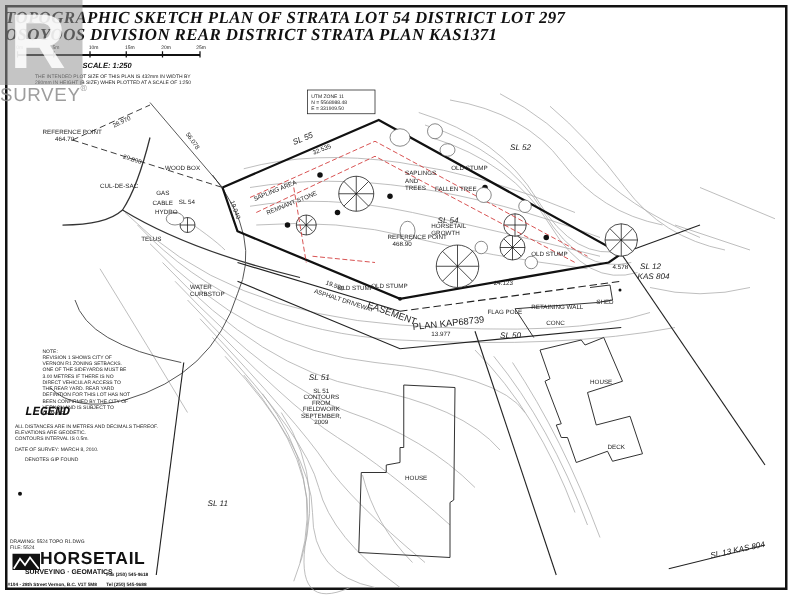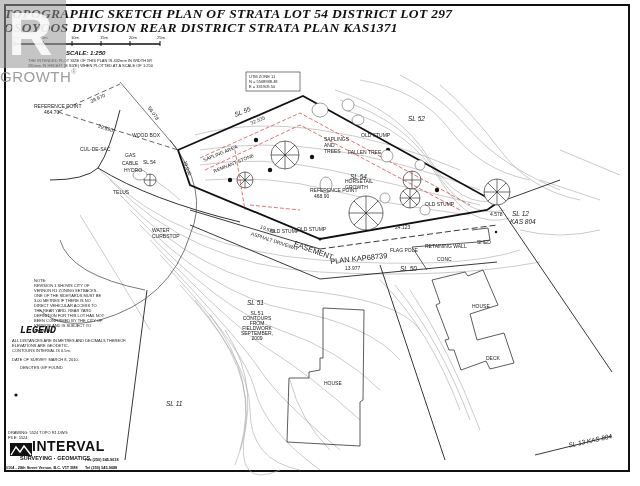--- a/index.html
+++ b/index.html
@@ -267,24 +267,24 @@
 
 <div class="legend-h">LEGEND</div>
 <div class="legend-line" style="top:338px;">ALL DISTANCES ARE IN METRES AND DECIMALS THEREOF.</div>
 <div class="legend-line" style="top:343px;">ELEVATIONS ARE GEODETIC.</div>
 <div class="legend-line" style="top:348px;">CONTOURS INTERVAL IS 0.5m.</div>
 <div class="legend-line" style="top:357px;">DATE OF SURVEY: MARCH 8, 2010.</div>
 <div class="legend-line" style="top:365px;left:20px;">DENOTES GIP FOUND</div>
 
 <div class="small" style="left:8px;top:430px;">DRAWING: 5524 TOPO R1.DWG</div>
 <div class="small" style="left:8px;top:435px;">FILE: 5524</div>
-<div class="logo-name">INTERVAL</div>
+<div class="logo-name">HORSETAIL</div>
 <div class="logo-sub">SURVEYING · GEOMATICS</div>
 <div class="addr">#104 - 28th Street   Vernon, B.C.   V1T 5M8</div>
 <div class="phone" style="top:458px;">Fax (250) 545-9618</div>
 <div class="phone" style="top:466px;">Tel (250) 545-9688</div>
 
 <div class="realtor">
   <div class="realtor-box">
     <div class="realtor-r">R</div>
   </div>
-  <div class="realtor-text"><span>GROWTH</span><span class="realtor-reg">®</span></div>
+  <div class="realtor-text"><span>SURVEY</span><span class="realtor-reg">®</span></div>
 </div>
 
 </body></html>

